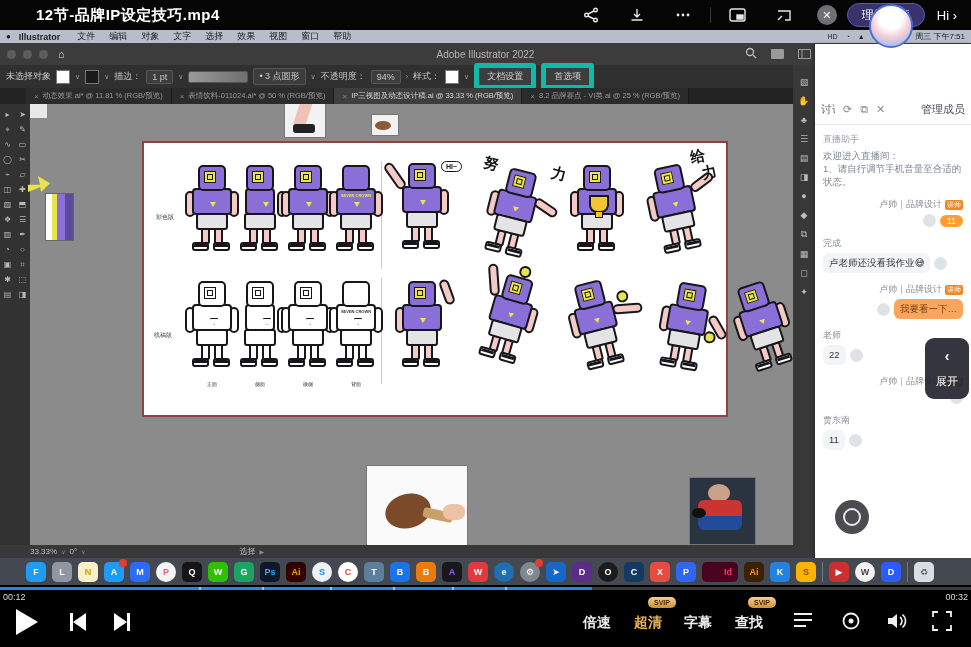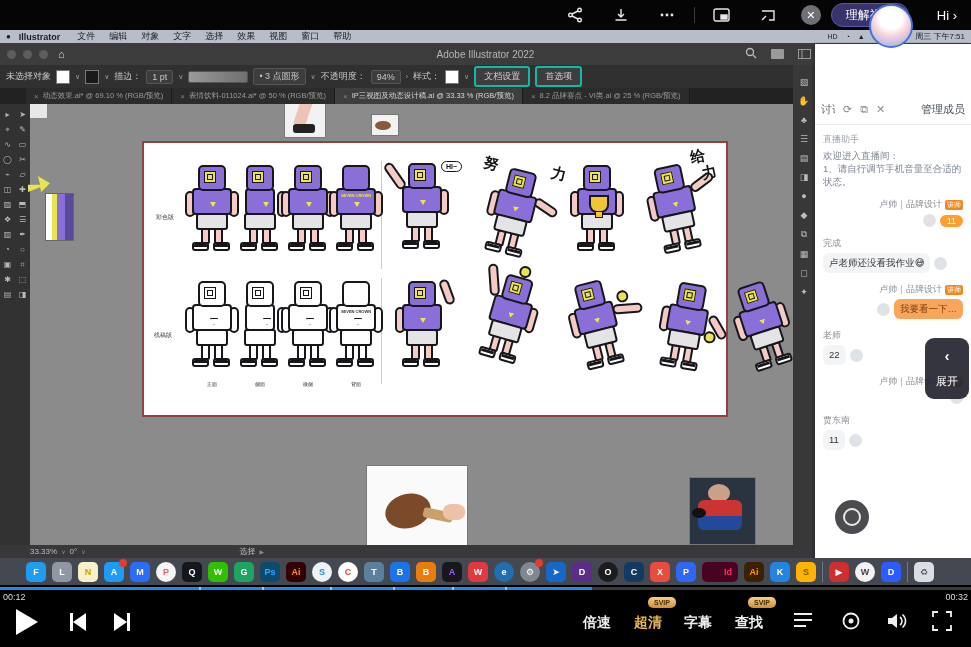--- a/index.html
+++ b/index.html
@@ -7,21 +7,21 @@
   #app{position:absolute;inset:0;background:#000;}
   
   #topbar{position:absolute;left:0;top:0;width:971px;height:30px;background:#050505;display:flex;align-items:center;z-index:60;}
   #vp-title{color:#fff;font-size:15px;font-weight:bold;margin-left:36px;letter-spacing:.5px;}
   #topbar .spacer{flex:1;}
   .tb-ic{width:22px;height:22px;display:flex;align-items:center;justify-content:center;margin:0 12px;cursor:pointer;}
   .tb-div{width:1px;height:16px;background:#3a3a3a;margin:0 4px;}
   #close-circle{width:20px;height:20px;border-radius:50%;background:#6f6f76;color:#fff;font-size:11px;display:flex;align-items:center;justify-content:center;margin:0 10px;}
   #understand-btn{height:22px;padding:0 14px;border-radius:12px;background:#38336b;border:1px solid #5c55a8;color:#fff;font-size:12px;display:flex;align-items:center;margin-right:8px;cursor:pointer;}
   #avatar{position:absolute;right:58px;top:4px;width:40px;height:40px;border-radius:50%;background:radial-gradient(circle at 50% 30%,#ffffff 0 32%,#f6cfd8 55%,#7fb0f2 100%);border:2px solid #4a71d8;z-index:70;}
-  #hi-btn{color:#fff;font-size:13px;margin:0 14px 0 20px;display:flex;align-items:center;gap:3px;}
+  #hi-btn{color:#fff;font-size:13px;margin:0 14px 0 4px;display:flex;align-items:center;gap:3px;}
   
   #screen{position:absolute;left:0;top:30px;width:971px;height:555px;background:#8b8b8b;overflow:hidden;}
   #menubar{position:absolute;left:0;top:0;width:971px;height:13px;background:#b7bdc9;display:flex;align-items:center;font-size:9px;color:#1c1e24;z-index:5;}
   #menubar .apple{margin:0 8px 0 6px;font-size:8px;}
   #menubar .appname{font-weight:bold;margin-right:10px;}
   #menubar .menu{margin:0 7px;font-family:Liberation Mono, monospace;}
   #menubar .m-spacer{flex:1;}
   #menubar .stat{margin:0 4px;font-size:7px;}
   #menubar .clock{margin:0 6px;font-size:8px;}
   
@@ -32,21 +32,21 @@
   #ai-title{position:absolute;left:0;right:0;text-align:center;color:#b5b5b5;font-size:10px;}
   #tb-right{position:absolute;right:160px;display:flex;gap:14px;align-items:center;}
   
   #optionsbar{position:absolute;left:0;top:22px;width:971px;height:23px;background:#303030;display:flex;align-items:center;color:#c7c7c7;font-size:9px;gap:5px;}
   #optionsbar .lbl{margin-left:6px;}
   .swatch{width:12px;height:12px;background:#fff;border:1px solid #777;}
   .swatch.dark{background:#1a1a1a;}
   .mini-drop{color:#9a9a9a;font-size:7px;}
   .opt-box{background:#3d3d3d;border:1px solid #555;padding:1px 5px;border-radius:2px;}
   .grad-pill{width:58px;height:10px;background:linear-gradient(90deg,#9a9a9a,#6f6f6f);border:1px solid #555;border-radius:2px;}
-  .opt-btn{background:#3d3d3d;border:2px solid #14b8a6;border-radius:3px;padding:2px 8px;color:#cfcfcf;}
+  .opt-btn{background:#3d3d3d;border:5px solid #14b8a6;border-radius:3px;padding:2px 8px;color:#cfcfcf;}
   
   #tabsbar{position:absolute;left:0;top:45px;width:971px;height:16px;background:#222;display:flex;align-items:stretch;padding-left:26px;box-sizing:border-box;}
   .doc-tab{display:flex;align-items:center;gap:4px;padding:0 8px;font-size:7.5px;color:#9a9a9a;background:#2b2b2b;border-right:1px solid #1a1a1a;white-space:nowrap;cursor:pointer;}
   .doc-tab.active{background:#3e3e3e;color:#d8d8d8;}
   .doc-tab .x{font-size:8px;color:#8a8a8a;}
   
   #toolbar{position:absolute;left:0;top:61px;width:30px;height:441px;background:#323232;display:grid;grid-template-columns:1fr 1fr;align-content:start;padding-top:3px;z-index:4;}
   #toolbar .tool{height:15px;display:flex;align-items:center;justify-content:center;color:#b9b9b9;font-size:8px;cursor:pointer;}
   #tb-swatches{position:absolute;left:2px;top:268px;width:26px;height:30px;}
   #tb-swatches .fillsw{position:absolute;left:0;top:0;width:15px;height:15px;background:#fff;border:1px solid #888;}
@@ -176,20 +176,21 @@
   #svip1{left:648px;} #svip2{left:748px;}
   .cb-ic{position:absolute;top:26px;cursor:pointer;}
   #ic-list{left:793px;} #ic-rec{left:841px;} #ic-vol{left:886px;} #ic-full{left:932px;}
 </style>
 </head>
 <body>
 
 <div id="app">
 
   <div id="topbar">
+    <span id="vp-title">12节-品牌IP设定技巧.mp4</span>
     <span class="spacer"></span>
     <span class="tb-ic">
       <svg width="16" height="16" viewBox="0 0 16 16">
           <g stroke="#e8e8e8" stroke-width="1.4" fill="none">
             <circle cx="12.5" cy="3" r="1.8"></circle>
             <circle cx="3.5" cy="8" r="1.8"></circle>
             <circle cx="12.5" cy="13" r="1.8"></circle>
             <path d="M5 7l6-3M5 9l6 3"></path>
           </g>
         </svg>
@@ -305,21 +306,21 @@
         <span>样式：</span>
         <span class="swatch"></span>
           <span class="mini-drop">∨</span>
         <span class="opt-btn">文档设置</span>
         <span class="opt-btn">首选项</span>
       </div>
 
       <div id="tabsbar">
           <div class="doc-tab">
             <span class="x">×</span>
-            <span>动态效果.ai* @ 69.10 % (RGB/预览)</span>
+            <span>动态效果.ai* @ 11.81 % (RGB/预览)</span>
           </div>
           <div class="doc-tab">
             <span class="x">×</span>
             <span>表情饮料-011024.ai* @ 50 % (RGB/预览)</span>
           </div>
           <div class="doc-tab active">
             <span class="x">×</span>
             <span>IP三视图及动态设计稿.ai @ 33.33 % (RGB/预览)</span>
           </div>
           <div class="doc-tab">
@@ -714,21 +715,21 @@
     <div id="dock">
         <span class="dock-ic" style="background: rgb(31, 155, 240); color: rgb(255, 255, 255);">F</span>
         <span class="dock-ic" style="background: rgb(142, 151, 163); color: rgb(255, 255, 255);">L</span>
         <span class="dock-ic" style="background: rgb(247, 240, 200); color: rgb(199, 166, 0);">N</span>
         <span class="dock-ic" style="background: rgb(29, 155, 246); color: rgb(255, 255, 255);">A<span class="bdg"></span></span>
         <span class="dock-ic" style="background: rgb(43, 108, 245); color: rgb(255, 255, 255);">M</span>
         <span class="dock-ic round" style="background: rgb(245, 245, 245); color: rgb(232, 93, 117);">P</span>
         <span class="dock-ic" style="background: rgb(21, 22, 26); color: rgb(255, 255, 255);">Q</span>
         <span class="dock-ic" style="background: rgb(45, 193, 0); color: rgb(255, 255, 255);">W</span>
         <span class="dock-ic" style="background: rgb(31, 163, 99); color: rgb(255, 255, 255);">G</span>
-        <span class="dock-ic" style="background: #0c4a6e; color: rgb(49, 168, 255);">Ps</span>
+        <span class="dock-ic" style="background: #0f172a; color: rgb(49, 168, 255);">Ps</span>
         <span class="dock-ic" style="background: rgb(51, 0, 0); color: rgb(255, 154, 0);">Ai</span>
         <span class="dock-ic round" style="background: rgb(238, 242, 246); color: rgb(27, 136, 245);">S</span>
         <span class="dock-ic round" style="background: rgb(255, 255, 255); color: rgb(234, 67, 53);">C</span>
         <span class="dock-ic" style="background: rgb(93, 127, 158); color: rgb(255, 255, 255);">T</span>
         <span class="dock-ic" style="background: rgb(26, 115, 232); color: rgb(255, 255, 255);">B</span>
         <span class="dock-ic" style="background: rgb(232, 125, 13); color: rgb(255, 255, 255);">B</span>
         <span class="dock-ic" style="background: rgb(23, 23, 28); color: rgb(155, 89, 255);">A</span>
         <span class="dock-ic" style="background: rgb(224, 58, 63); color: rgb(255, 255, 255);">W</span>
         <span class="dock-ic round" style="background: rgb(31, 111, 180); color: rgb(255, 255, 255);">e</span>
         <span class="dock-ic round" style="background: rgb(127, 136, 144); color: rgb(255, 255, 255);">⚙<span class="bdg"></span></span>

